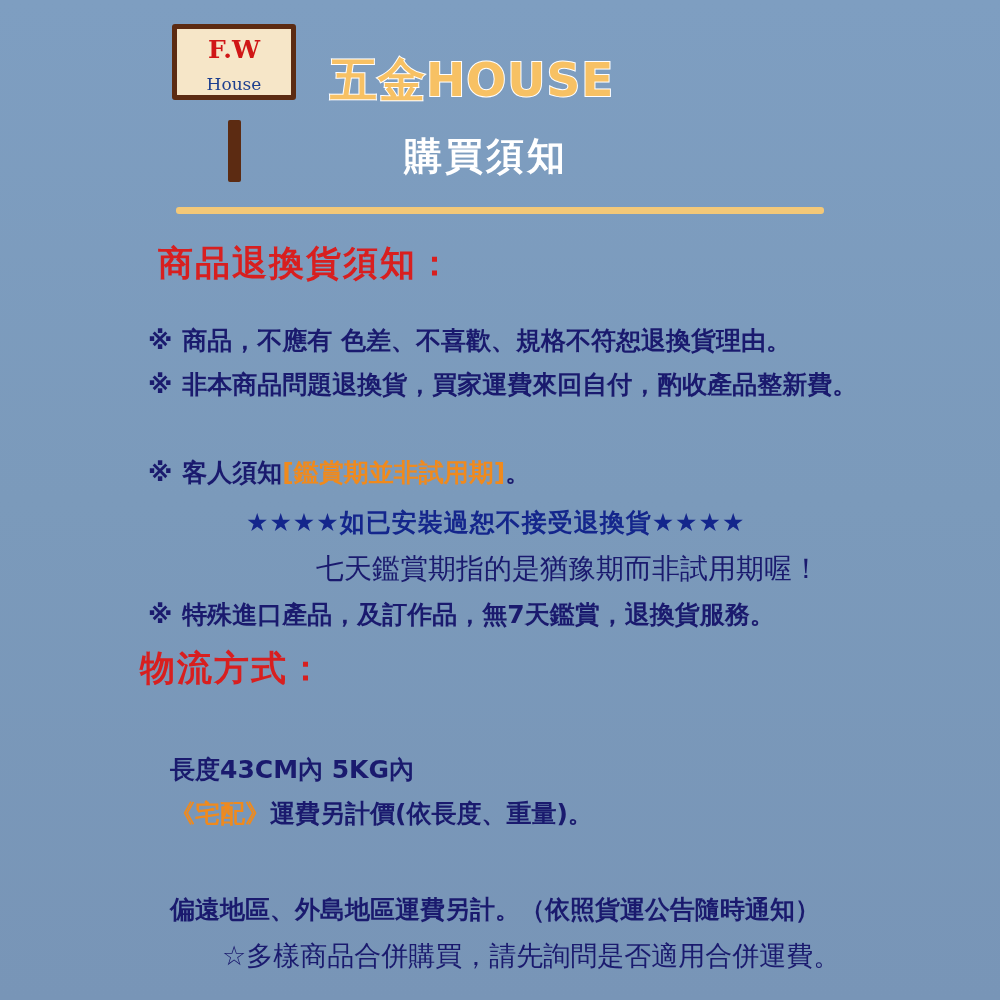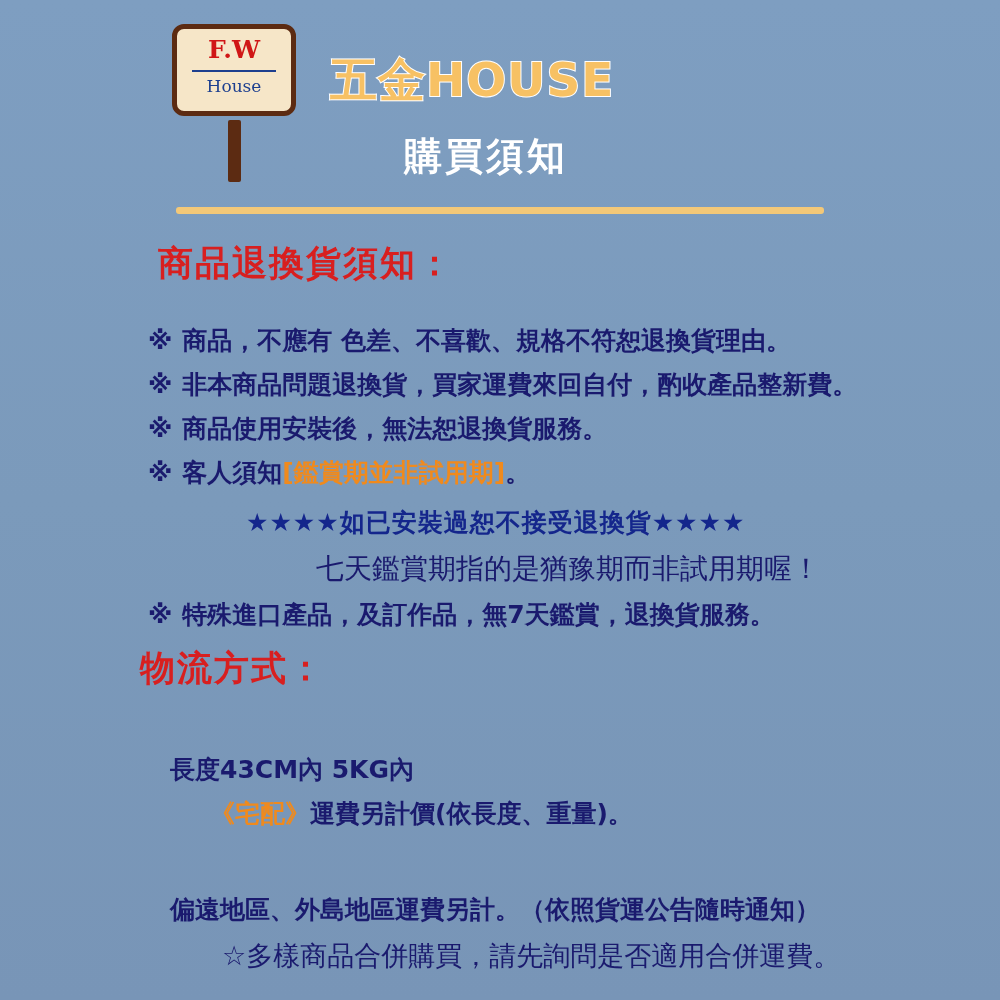--- a/index.html
+++ b/index.html
@@ -26,24 +26,24 @@
     top: 10px;
     left: 0;
     width: 1000px;
     height: 200px;
   }
   .sign {
     position: absolute;
     left: 172px;
     top: 14px;
     width: 124px;
-    height: 92px;
+    height: 76px;
     background: #f6e6c8;
     border: 5px solid #5c2b12;
-    border-radius: 12px;
+    border-radius: 3px;
     box-sizing: border-box;
   }
   .sign-inner {
     position: absolute;
     inset: 4px;
     display: flex;
     flex-direction: column;
     align-items: center;
     justify-content: flex-start;
   }
@@ -141,21 +141,21 @@
   #r1 { left: 148px; top: 324px; font-size: 25px; }
   #r2 { left: 148px; top: 368px; font-size: 25px; }
   #r3 { left: 148px; top: 412px; font-size: 25px; }
   #r4 { left: 148px; top: 456px; font-size: 25px; }
   #r5 { left: 246px; top: 506px; font-size: 25px; }
   #r6 { left: 274px; top: 550px; font-size: 28px; font-weight: normal; margin-left: 42px; }
   #r7 { left: 148px; top: 598px; font-size: 25px; }
 
   #l1 { left: 170px; top: 705px; font-size: 25px; }
   #l2 { left: 170px; top: 753px; font-size: 25px; }
-  #l3 { left: 170px; top: 797px; font-size: 25px; margin-left: 40px; }
+  #l3 { left: 170px; top: 797px; font-size: 25px; }
   #l4 { left: 170px; top: 845px; font-size: 25px; }
   #l5 { left: 170px; top: 893px; font-size: 25px; }
   #l6 { left: 222px; top: 938px; font-size: 27px; font-weight: normal; }
 
   .tag-home { color: #f08a1d; font-weight: bold; }
 </style>
 </head>
 <body>
 
 <div class="page">
@@ -180,23 +180,20 @@
   <div class="sec-head" id="returns-heading">商品退換貨須知：</div>
 
   <div class="line" id="r1">
     <span class="mark">※</span><span>商品，不應有 色差、不喜歡、規格不符恕退換貨理由。</span>
   </div>
 
   <div class="line" id="r2">
     <span class="mark">※</span><span>非本商品問題退換貨，買家運費來回自付，酌收產品整新費。</span>
   </div>
 
-  <div class="line" id="r3">
-    <span class="mark">※</span><span>商品使用安裝後，無法恕退換貨服務。</span>
-  </div>
 
   <div class="line" id="r4">
     <span class="mark">※</span><span>客人須知</span><span class="hl-orange">[鑑賞期並非試用期]</span><span>。</span>
   </div>
 
   <div class="line hl-star" id="r5">★★★★如已安裝過恕不接受退換貨★★★★</div>
 
   <div class="line" id="r6">七天鑑賞期指的是猶豫期而非試用期喔！</div>
 
   <div class="line" id="r7">

